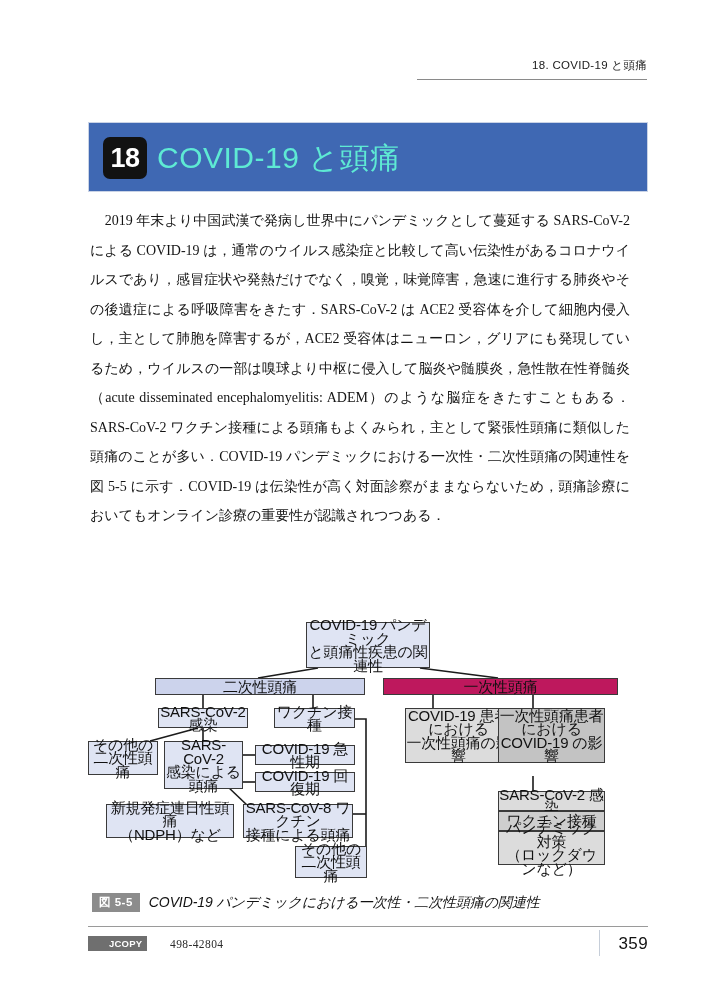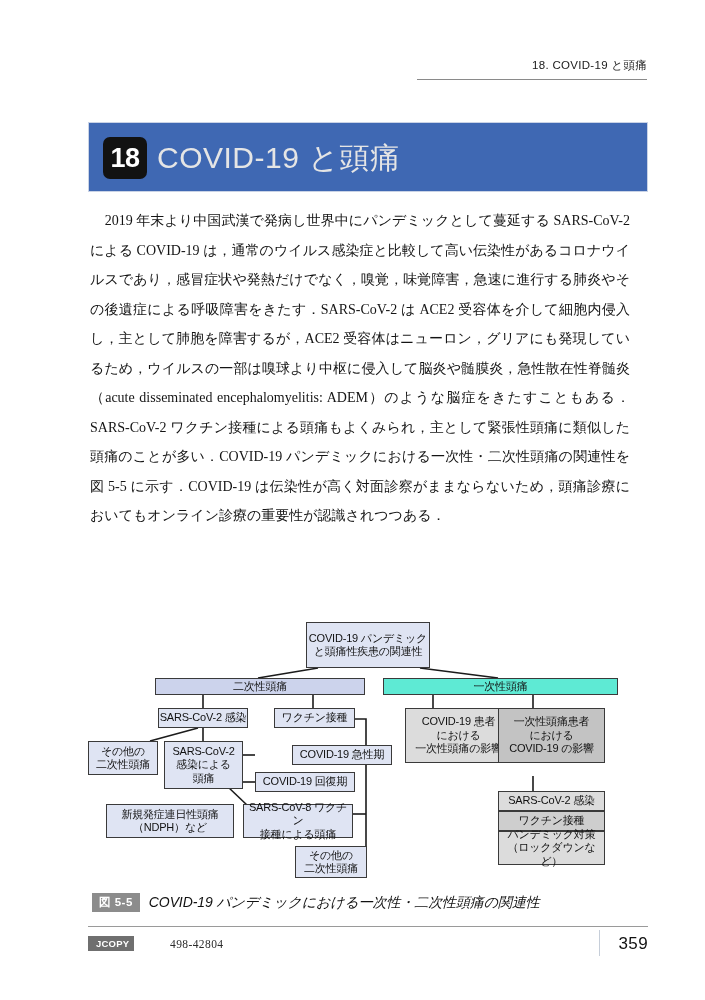--- a/index.html
+++ b/index.html
@@ -66,21 +66,21 @@
     font-weight: bold;
     font-size: 27px;
     line-height: 42px;
     text-align: center;
     letter-spacing: -0.5px;
   }
   .chapter-title {
     position: absolute;
     left: 68px;
     top: 10px;
-    color: #e5e5e5;
+    color: #5eead4;
     font-family: "Liberation Sans", "DejaVu Sans", sans-serif;
     font-size: 30px;
     line-height: 50px;
     letter-spacing: 0.5px;
     white-space: nowrap;
   }
 
   
   .body-text {
     position: absolute;
@@ -104,34 +104,34 @@
     left: 0;
     top: 608px;
     width: 705px;
     height: 280px;
   }
   .node {
     position: absolute;
     box-sizing: border-box;
     border: 1px solid #3a3a3a;
     font-family: "Liberation Sans", "DejaVu Sans", sans-serif;
-    font-size: 11px;
+    font-size: 15px;
     line-height: 13.5px;
     color: #111111;
     display: flex;
     align-items: center;
     justify-content: center;
     text-align: center;
     white-space: pre-line;
     letter-spacing: -0.2px;
     z-index: 3;
   }
   .node.blue       { background: #ccd3ec; }
   .node.blue-light { background: #dfe4f3; }
-  .node.grey       { background: #5eead4; }
+  .node.grey       { background: #be185d; }
   .node.grey-light { background: #dcdcdc; }
   .node.grey-mid   { background: #cecece; }
   .diag {
     position: absolute;
     z-index: 1;
     overflow: visible;
   }
 
   
   .fig-caption {
@@ -177,21 +177,21 @@
     font-family: "Liberation Sans", "DejaVu Sans", sans-serif;
   }
   .jcopy-badge {
     position: absolute;
     left: 0;
     top: 2px;
     background: #6f6f6f;
     color: #ffffff;
     font-size: 9.5px;
     font-weight: bold;
-    padding: 2px 5px 2px 8px;
+    padding: 2px 5px 2px 21px;
     letter-spacing: 0.2px;
     line-height: 11px;
   }
   .footer-isbn {
     position: absolute;
     left: 52px;
     top: 4px;
     font-family: "Liberation Serif", "DejaVu Serif", serif;
     font-size: 11.5px;
     color: #2b2b2b;
@@ -274,21 +274,21 @@
 一次性頭痛の影響</div>
     <div class="node grey" style="left:498px; top:100px; width:107px; height:55px; background:#c3c3c3;">一次性頭痛患者
 における
 COVID-19 の影響</div>
 
     <div class="node blue-light" style="left:88px; top:133px; width:70px; height:34px;">その他の
 二次性頭痛</div>
     <div class="node blue-light" style="left:164px; top:133px; width:79px; height:48px;">SARS-CoV-2
 感染による
 頭痛</div>
-    <div class="node blue-light" style="left:255px; top:137px; width:100px; height:20px;margin-left:37px;">COVID-19 急性期</div>
+    <div class="node blue-light" style="left:255px; top:137px; width:100px; height:20px;">COVID-19 急性期</div>
     <div class="node blue-light" style="left:255px; top:164px; width:100px; height:20px;">COVID-19 回復期</div>
 
     <div class="node grey-light" style="left:498px; top:183px; width:107px; height:20px;">SARS-CoV-2 感染</div>
     <div class="node grey-mid" style="left:498px; top:203px; width:107px; height:20px;">ワクチン接種</div>
     <div class="node grey-light" style="left:498px; top:223px; width:107px; height:34px;">パンデミック対策
 （ロックダウンなど）</div>
 
     <div class="node blue-light" style="left:106px; top:196px; width:128px; height:34px;">新規発症連日性頭痛
 （NDPH）など</div>
     <div class="node blue-light" style="left:243px; top:196px; width:110px; height:34px;">SARS-CoV-8 ワクチン

